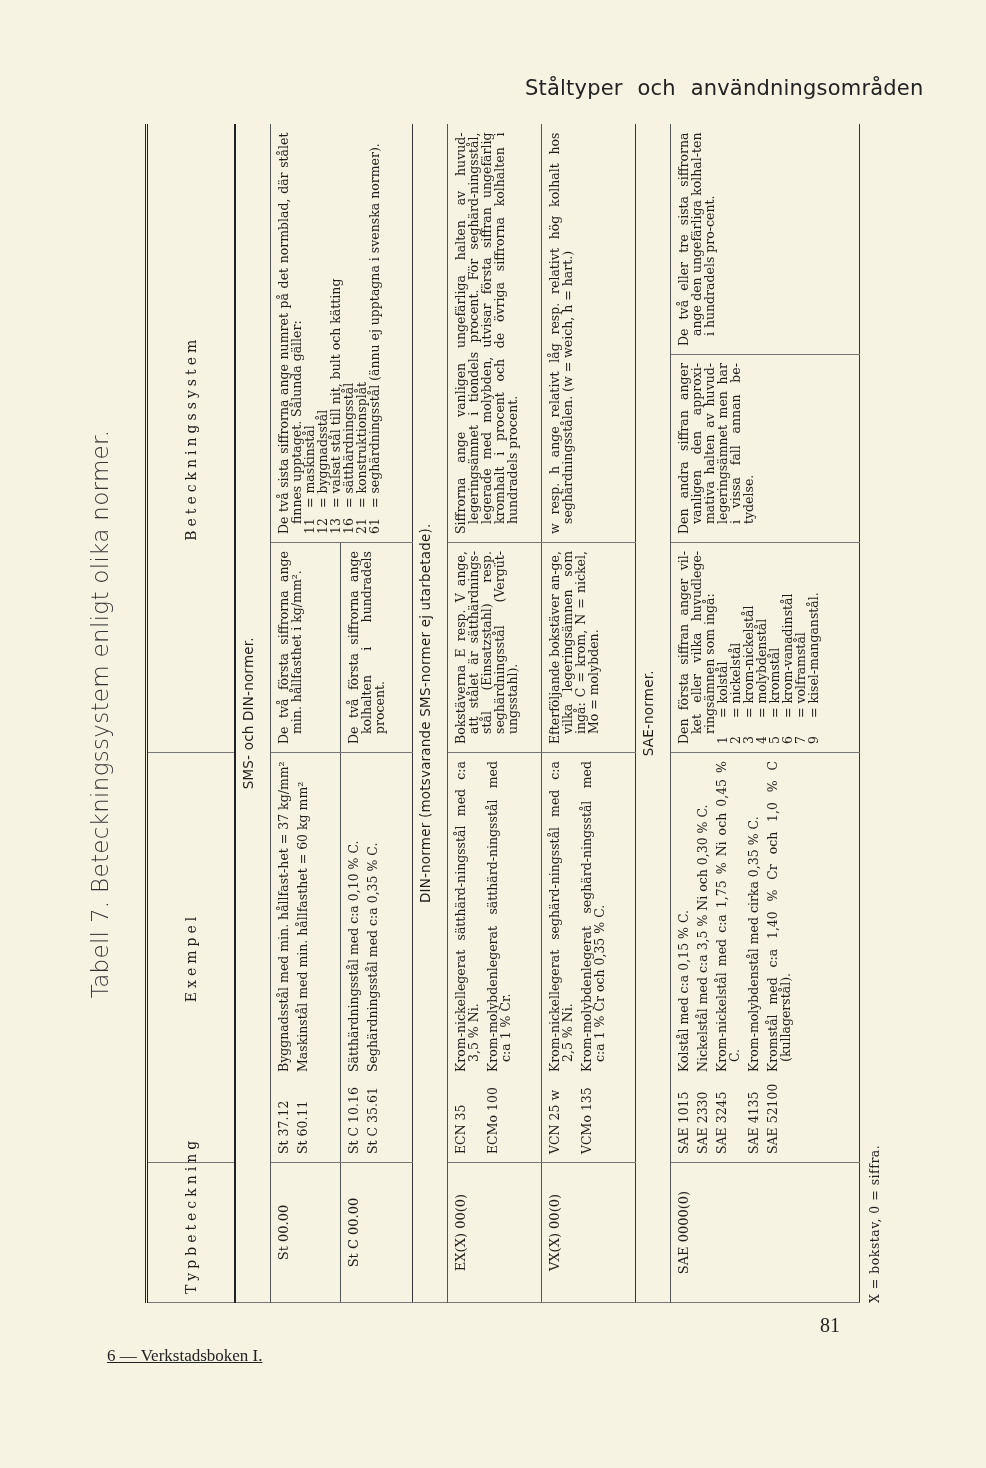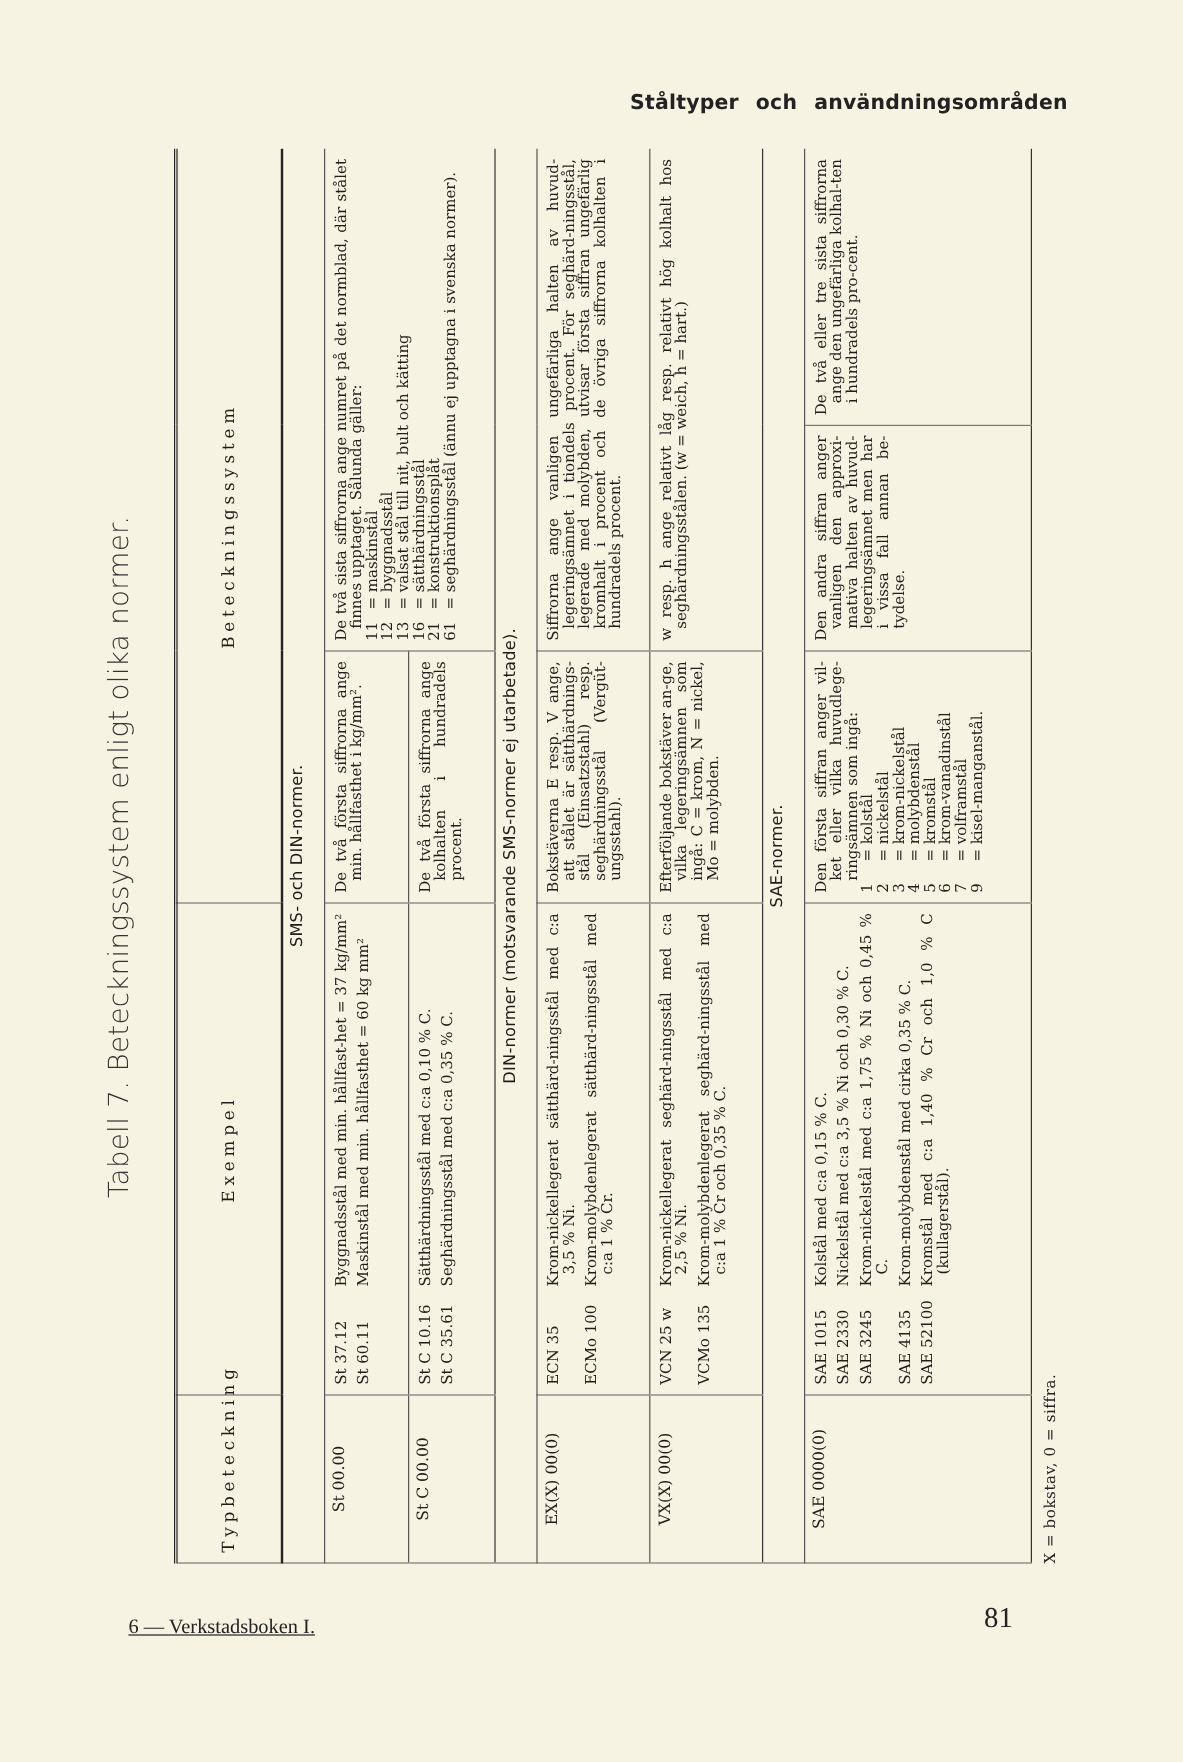--- a/index.html
+++ b/index.html
@@ -4,26 +4,26 @@
 <style>
   html, body { margin: 0; padding: 0; }
   body {
     width: 986px; height: 1468px; position: relative; overflow: hidden;
     background: #f7f3e2;
     font-family: "DejaVu Serif", "Liberation Serif", serif;
     color: #1f1d1a;
   }
   .running-head {
     position: absolute; top: 76px; left: 525px;
-    font-family: "DejaVu Sans", sans-serif; font-weight: bold;
-    font-size: 17px; letter-spacing: 0.2px; word-spacing: 8px; color: #222;
+    font-family: "DejaVu Sans", sans-serif; font-weight: normal;
+    font-size: 21px; letter-spacing: 0.2px; word-spacing: 8px; color: #222;
   }
   .page-number {
     position: absolute; top: 1314px; left: 820px;
-    font-family: "Liberation Serif", serif; font-size: 24px; color: #222; margin-top: 22px;
+    font-family: "Liberation Serif", serif; font-size: 20px; color: #222;
   }
   .footer-note {
     position: absolute; top: 1346px; left: 107px;
     font-family: "Liberation Serif", serif; font-size: 17px; color: #222; text-decoration: underline;
   }
   
   .stage {
     position: absolute;
     left: 145px; top: 125px;
     width: 715px; height: 1178px;

